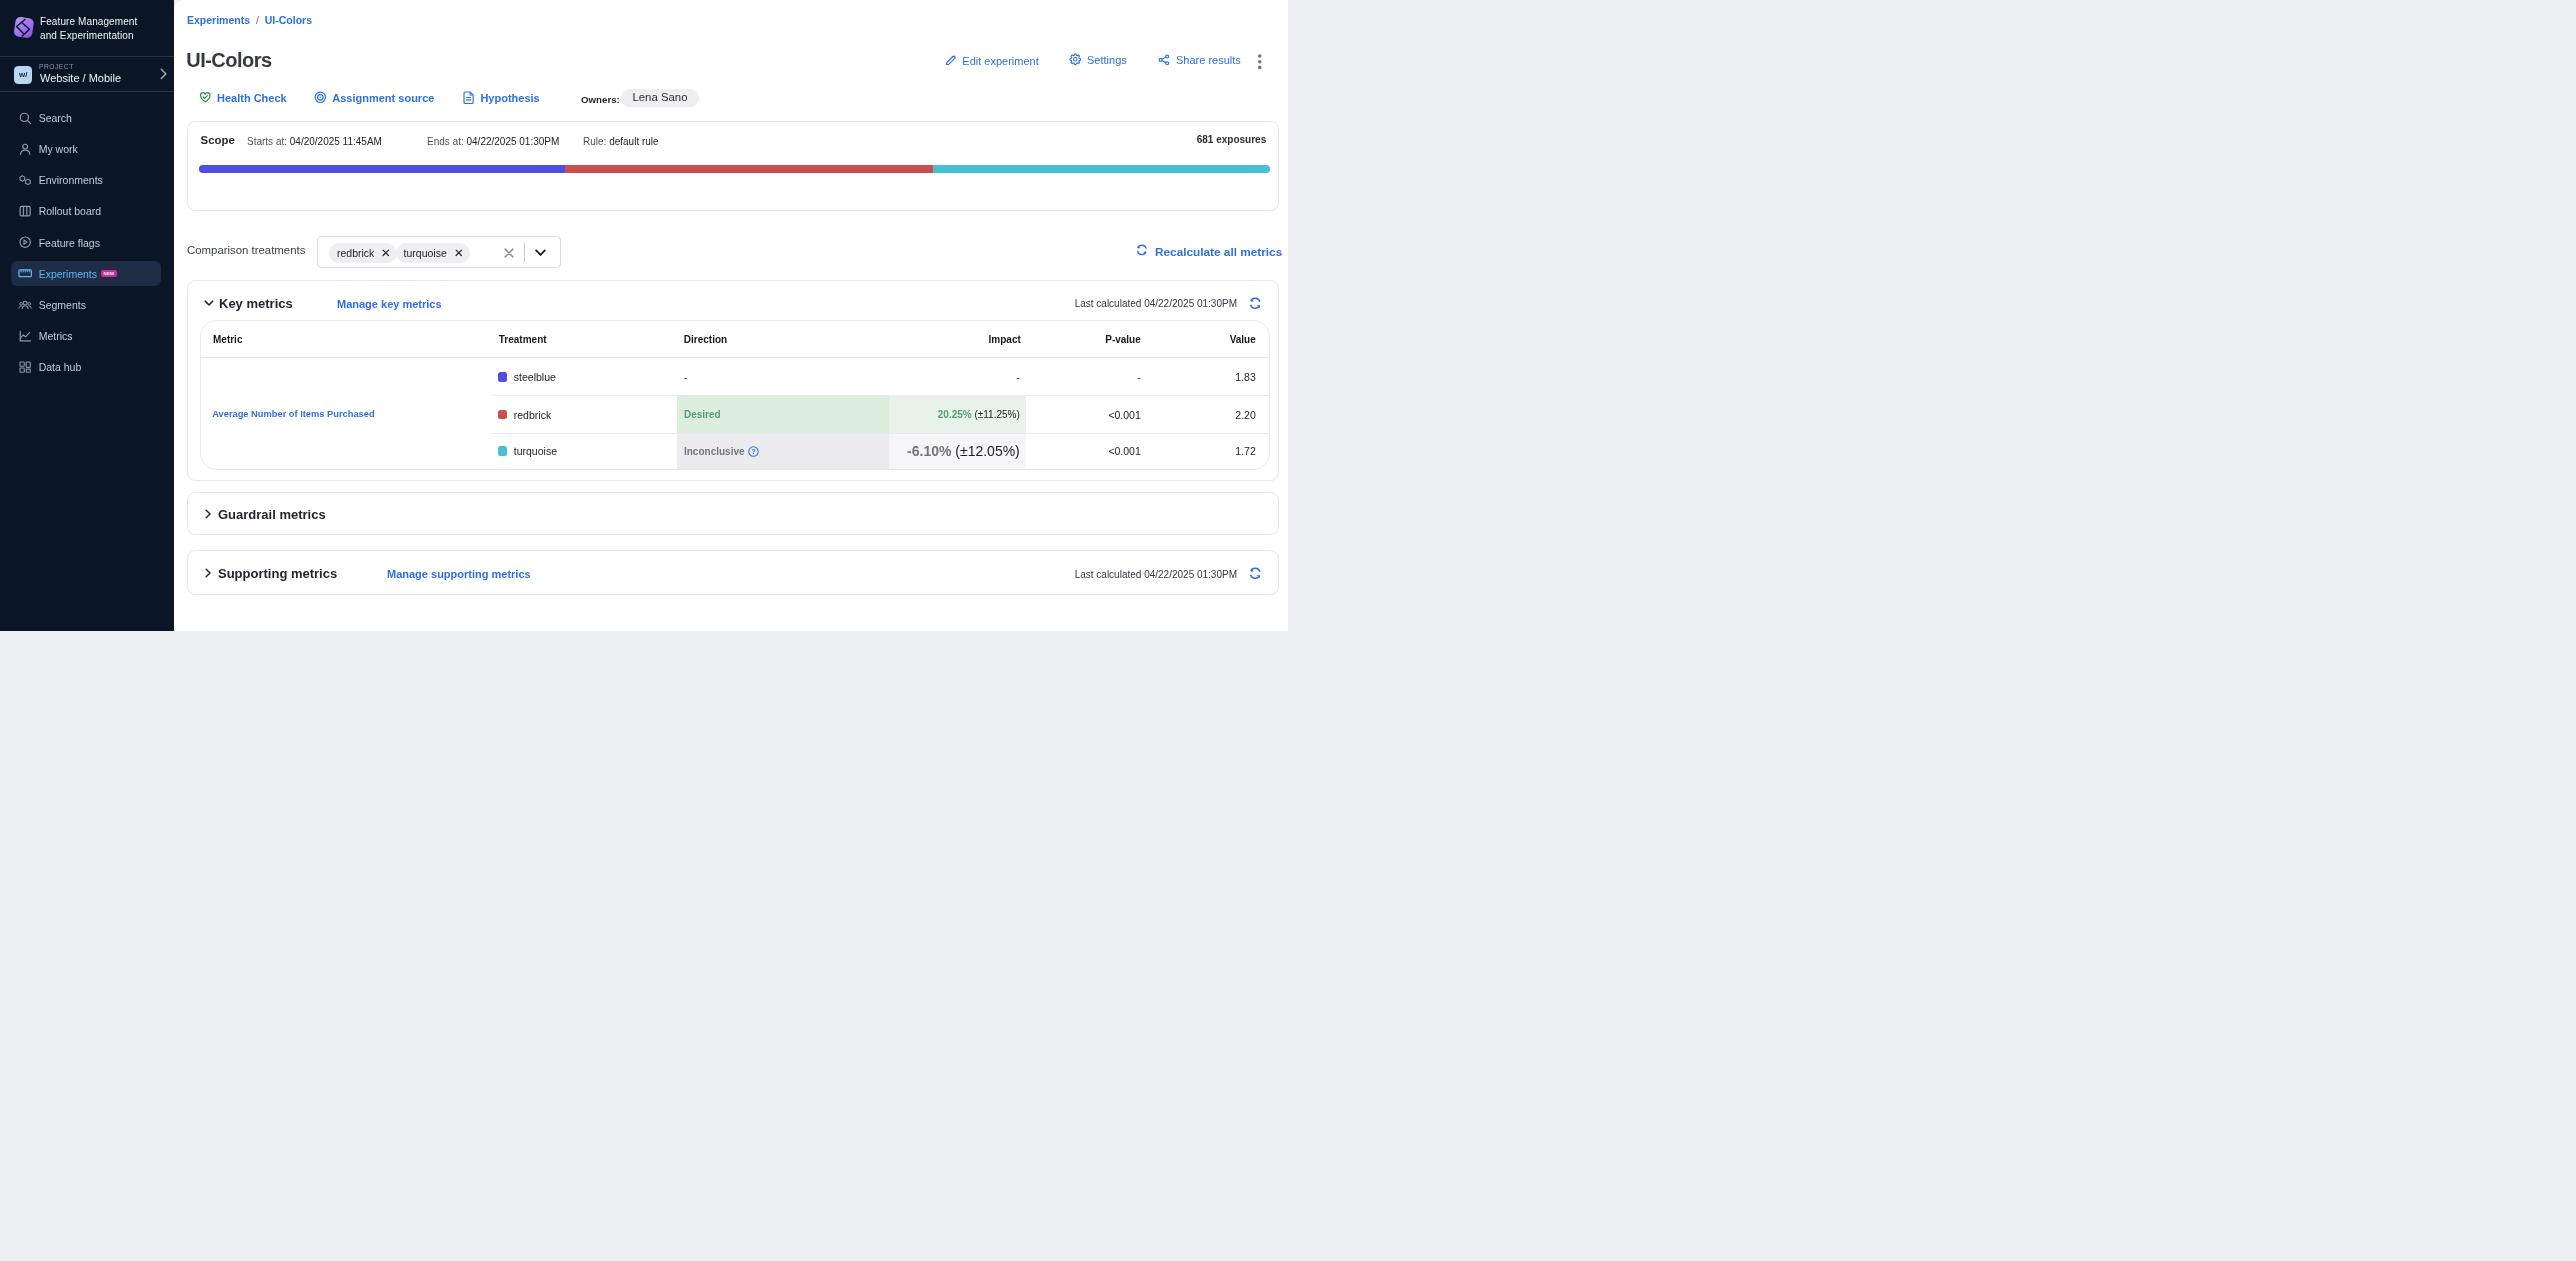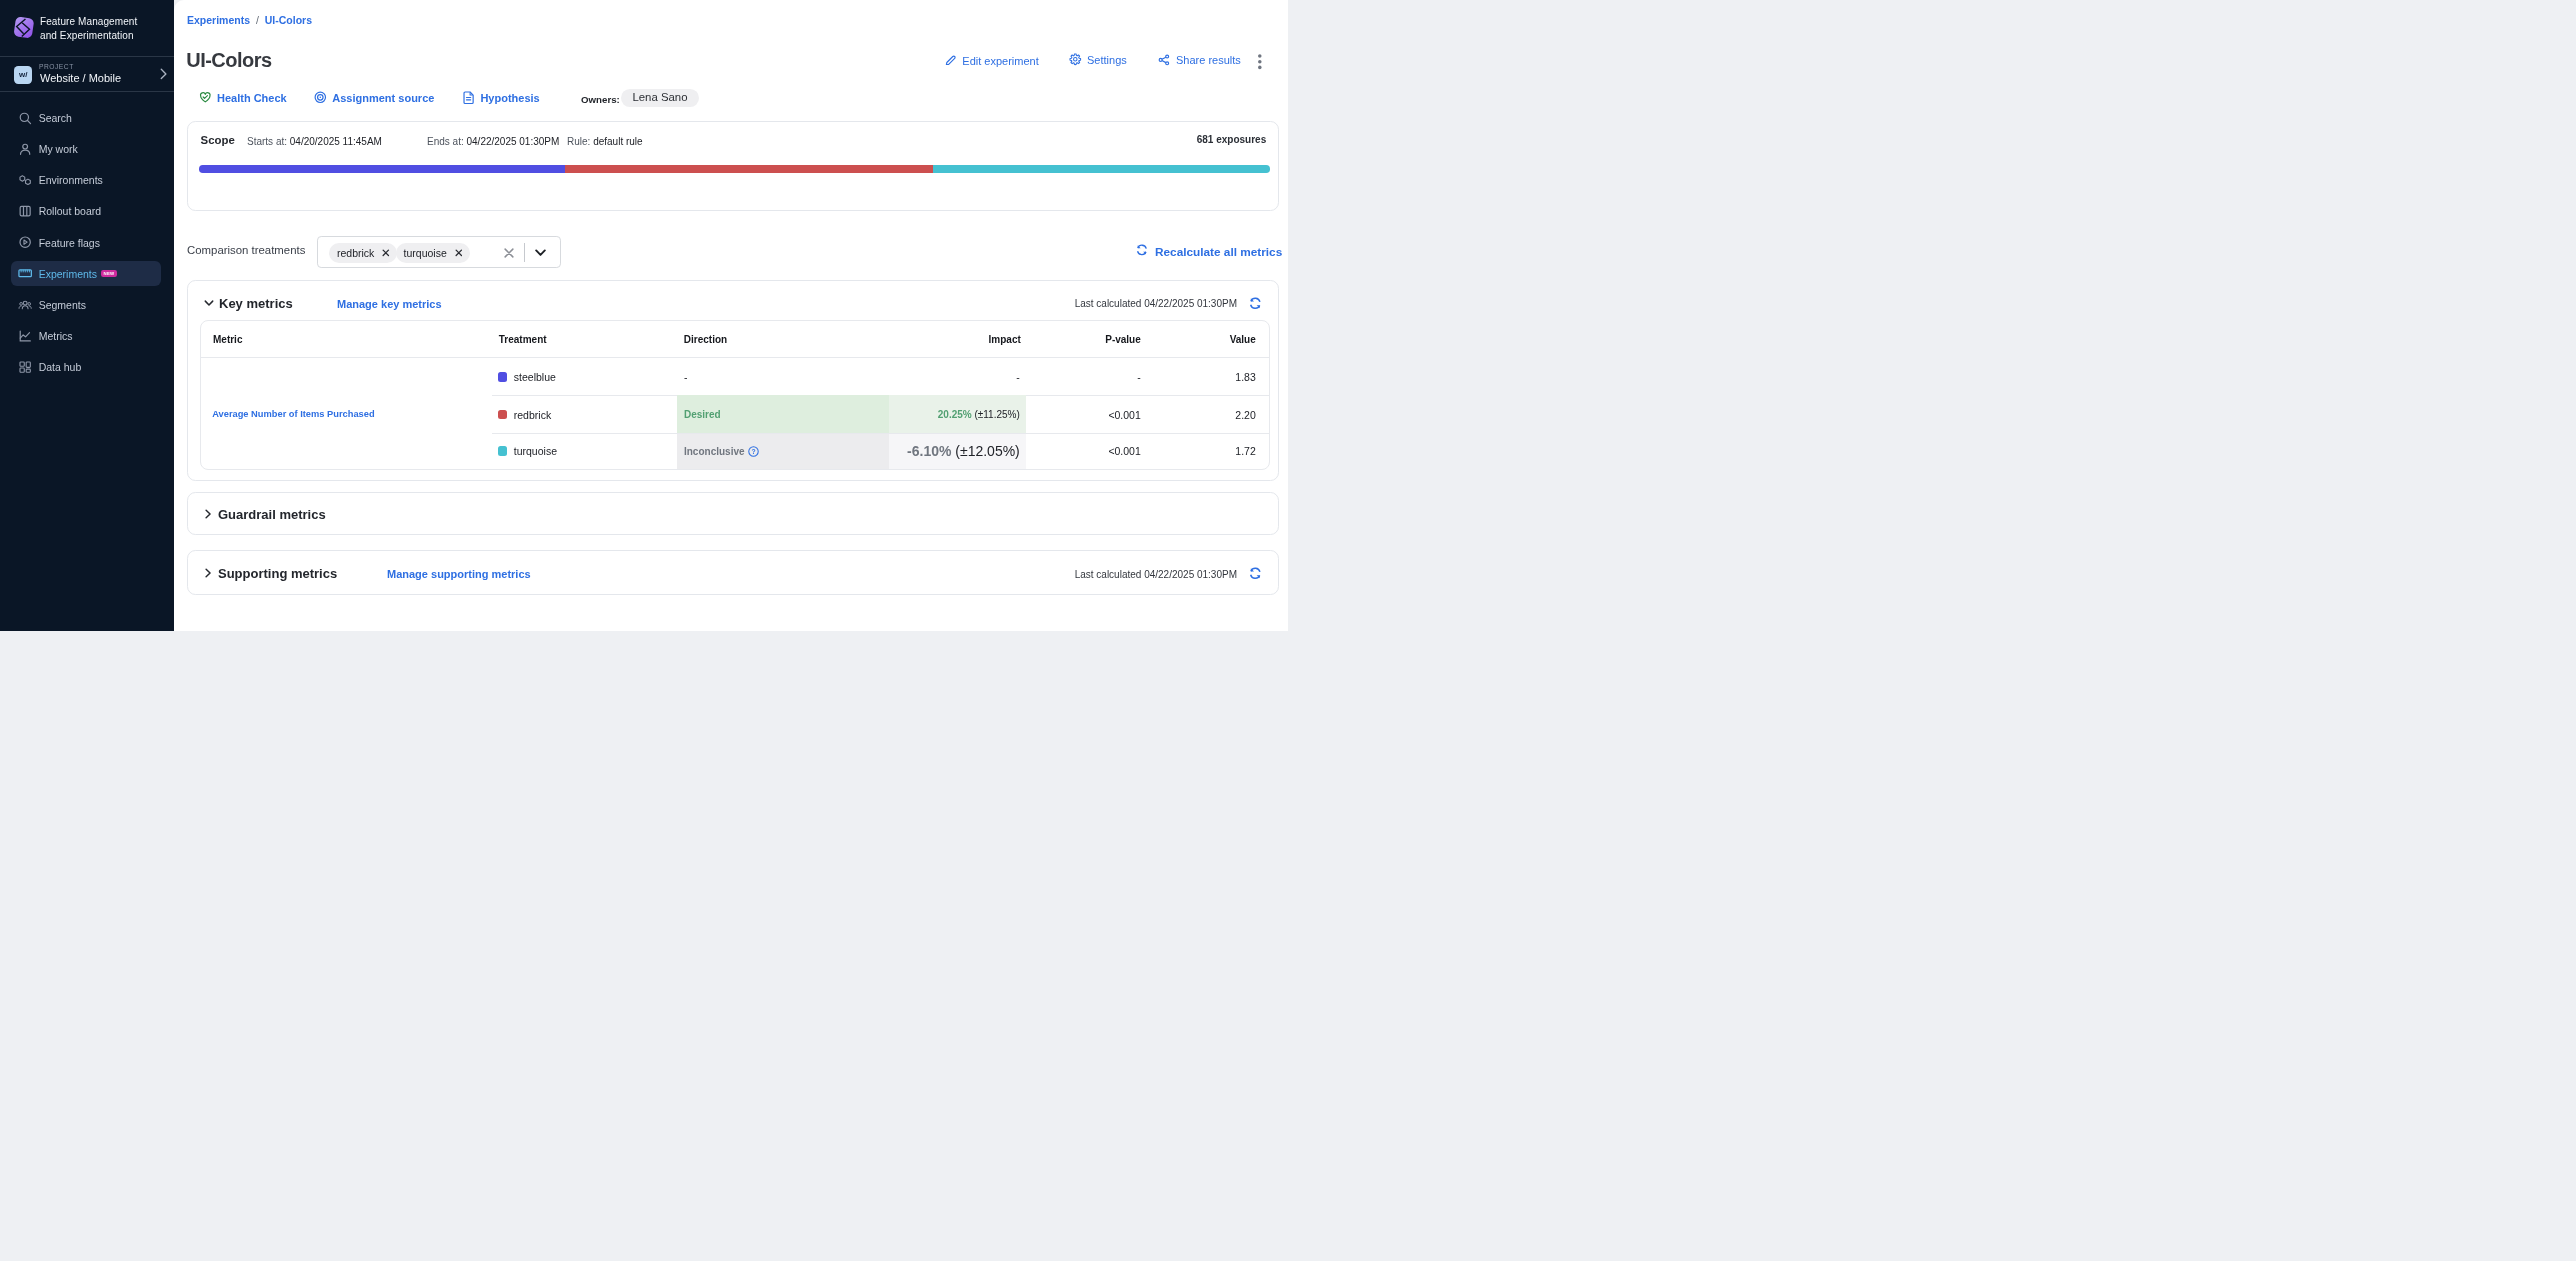--- a/index.html
+++ b/index.html
@@ -37,21 +37,21 @@
   .sc-label { color:#4d535d; } .sc-val { color:#212329; }
   .bar { position:absolute; left:11px; top:43px; width:1071px; height:7.6px; border-radius:3.8px; overflow:hidden; display:flex; }
   .leg { position:absolute; top:62px; left:0; width:100%; height:12.6px; }
   .sw { position:absolute; width:12.2px; height:12.2px; border-radius:3.4px; top:0; }
   .leg span { position:absolute; top:0px; font-size:10.5px; color:#212329; white-space:nowrap; }
   
   .selbox { position:absolute; left:143px; top:236px; width:244px; height:32px; border:0.8px solid #d7dade; border-radius:4.2px; background:#fff; }
   .chip { position:absolute; top:5.9px; height:20px; background:#efeff1; border-radius:10px; font-size:10.5px; color:#212329;
           line-height:20px; padding:0 7.6px; white-space:nowrap; }
   
-  .tbl { position:absolute; left:11.8px; top:39px; width:1070px; height:150px; border:0.8px solid #e7e9ed; border-radius:8px; }
+  .tbl { position:absolute; left:11.8px; top:39px; width:1070px; height:150px; border:0.8px solid #e7e9ed; border-radius:17px; }
   .trow { position:absolute; left:0; width:100%; }
   .cell { position:absolute; top:0; height:100%; font-size:10.5px; color:#212329; display:flex; align-items:center; white-space:nowrap; }
   .hdr { font-weight:bold; color:#16181d; font-size:10px; }
   .csw { width:9.3px; height:9.3px; border-radius:2.5px; margin-right:6.7px; flex:none; }
   .right { justify-content:flex-end; }
   .secttl { font-size:13px; font-weight:bold; color:#23262c; white-space:nowrap; }
   .lastcalc { font-size:10px; color:#33373e; white-space:nowrap;padding-left:12px; }
   .mng { font-size:11px; font-weight:bold; color:#2e6fe2; white-space:nowrap;padding-left:23px; }
 </style>
 </head>
@@ -185,21 +185,21 @@
   </div>
   <div class="linkrow abs" style="left:407px;top:94px">
     <span class="owners abs" style="left:0;top:0">Owners:</span>
     <div class="pill">Lena Sano</div>
   </div>
 
   <div class="card" style="top:121px; height:90px;">
     <span class="abs" style="left:12.6px;top:11.8px;font-size:11.4px;font-weight:bold;color:#26292f;">Scope</span>
     <span class="sc abs" style="left:59px;top:13.5px;"><span class="sc-label">Starts at:</span> <span class="sc-val">04/20/2025 11:45AM</span></span>
     <span class="sc abs" style="left:203px;top:13.5px;margin-left:36px;"><span class="sc-label">Ends at:</span> <span class="sc-val">04/22/2025 01:30PM</span></span>
-    <span class="sc abs" style="left:346px;top:13.5px;padding-left:33px;"><span class="sc-label">Rule:</span> <span class="sc-val">default rule</span></span>
+    <span class="sc abs" style="left:362px;top:13.5px;padding-left:33px;"><span class="sc-label">Rule:</span> <span class="sc-val">default rule</span></span>
     <span class="abs" style="right:11.8px;top:12.2px;font-size:10px;font-weight:bold;color:#2b2f36;">681 exposures</span>
     <div class="bar">
       <div style="width:366px;background:#504ee2;"></div>
       <div style="width:368px;background:#cc4f4f;"></div>
       <div style="width:337px;background:#45c1d1;"></div>
     </div>
   </div>
 
   <span class="abs" style="left:13px;top:244px;font-size:11.4px;color:#3b404a;">Comparison treatments</span>
   <div class="selbox">

